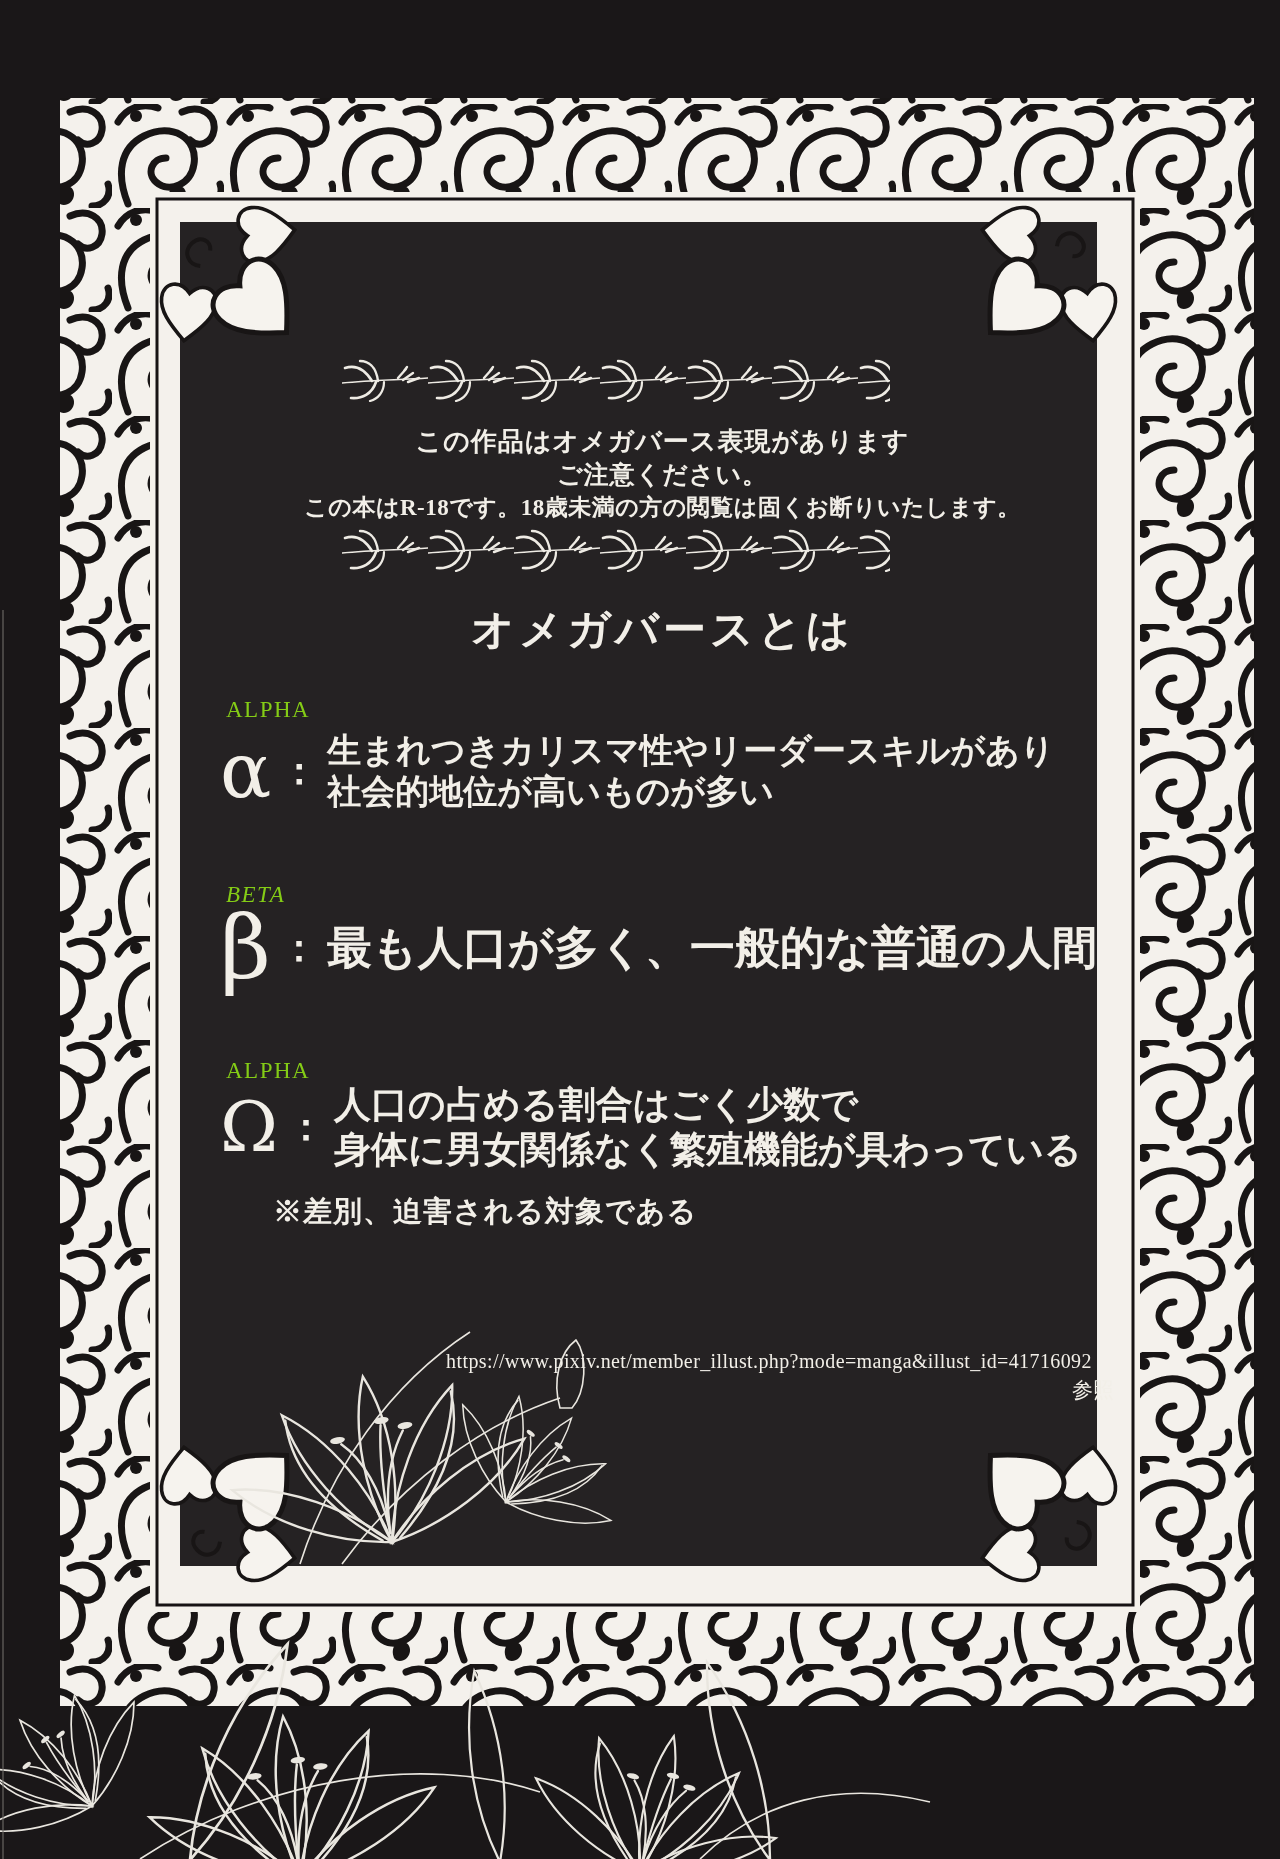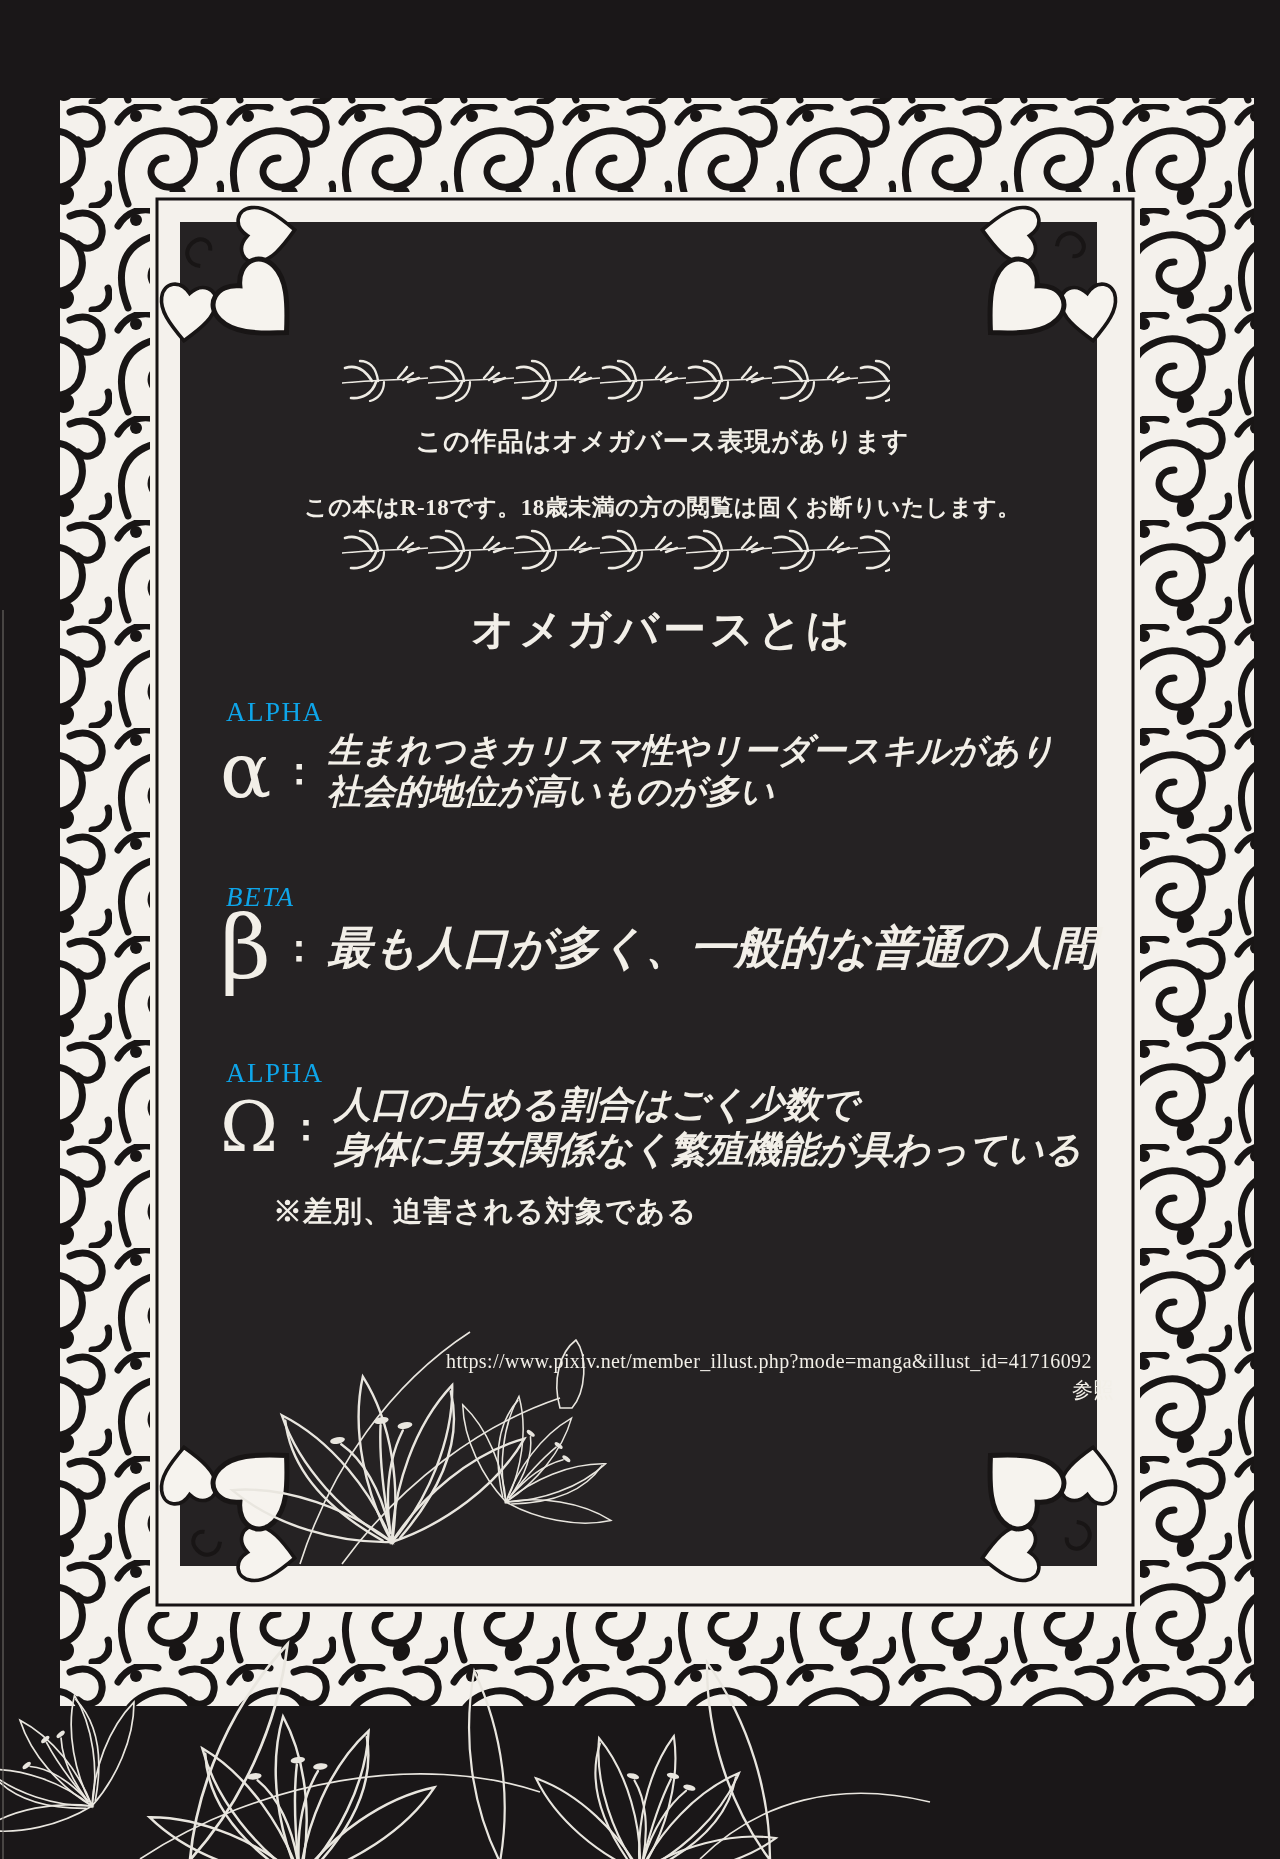--- a/index.html
+++ b/index.html
@@ -14,34 +14,34 @@
   .deco{position:absolute;left:0;top:0;z-index:0;}
   .textlayer{position:absolute;left:0;top:0;width:1280px;height:1859px;z-index:2;margin-left:24px;}
   .centered{position:absolute;left:180px;width:917px;text-align:center;}
   .notice1{top:424px;font-size:26px;font-weight:700;letter-spacing:1px;}
   .notice2{top:458px;font-size:25px;font-weight:700;letter-spacing:1px;}
   .notice3{top:492px;font-size:23px;font-weight:700;letter-spacing:.5px;}
   .page-title{top:601px;font-size:43px;font-weight:700;letter-spacing:4px;}
   .divider{position:absolute;left:318px;width:548px;height:44px;}
   .div1{top:358px;}
   .div2{top:528px;}
-  .term-label{position:absolute;left:202px;font-size:27px;letter-spacing:1.5px;color:#0ea5e9;}
+  .term-label{position:absolute;left:202px;font-size:23px;letter-spacing:1.5px;color:#84cc16;}
   .lbl-alpha{top:697px;}
   .lbl-beta{top:882px;font-style:italic;}
   .lbl-omega{top:1058px;}
   .term-row{position:absolute;left:196px;display:flex;align-items:center;gap:9px;}
   .row-alpha{top:730px;}
   .row-beta{top:908px;}
   .row-omega{top:1082px;}
   .term-symbol{font-family:"DejaVu Serif",serif;line-height:.9;font-weight:400;}
   .sym-alpha{font-size:76px;}
   .sym-beta{font-size:88px;}
   .sym-omega{font-size:70px;}
   .term-colon{font-size:38px;font-weight:700;line-height:1;}
-  .term-lines{font-weight:700;font-style:italic;}
+  .term-lines{font-weight:700;}
   .lines-alpha{font-size:34px;line-height:41px;}
   .lines-beta{font-size:45px;line-height:50px;}
   .lines-omega{font-size:37px;line-height:45px;}
   .term-note{position:absolute;left:249px;top:1192px;font-size:29px;font-weight:700;letter-spacing:1px;}
   .reference{position:absolute;left:400px;width:690px;top:1350px;text-align:right;}
   .ref-url{font-size:20px;letter-spacing:.4px;text-align:center;}
   .ref-label{font-size:21px;margin-top:3px;}
 </style>
 </head>
 <body>
@@ -135,20 +135,21 @@
     <rect x="2" y="610" width="2" height="1249" fill="#6f6b68" opacity="0.55"></rect>
   </svg>
 
   <div class="textlayer">
 
     <svg class="divider div1">
       <rect width="548" height="44" fill="url(#sprigs)"></rect>
     </svg>
 
     <div class="centered notice1">この作品はオメガバース表現があります</div>
+    <div class="centered notice2">ご注意ください。</div>
     <div class="centered notice3">この本はR-18です。18歳未満の方の閲覧は固くお断りいたします。</div>
 
     <svg class="divider div2">
       <rect width="548" height="44" fill="url(#sprigs)"></rect>
     </svg>
 
     <div class="centered page-title">オメガバースとは</div>
 
     <div class="term-label lbl-alpha">ALPHA</div>
     <div class="term-row row-alpha">

